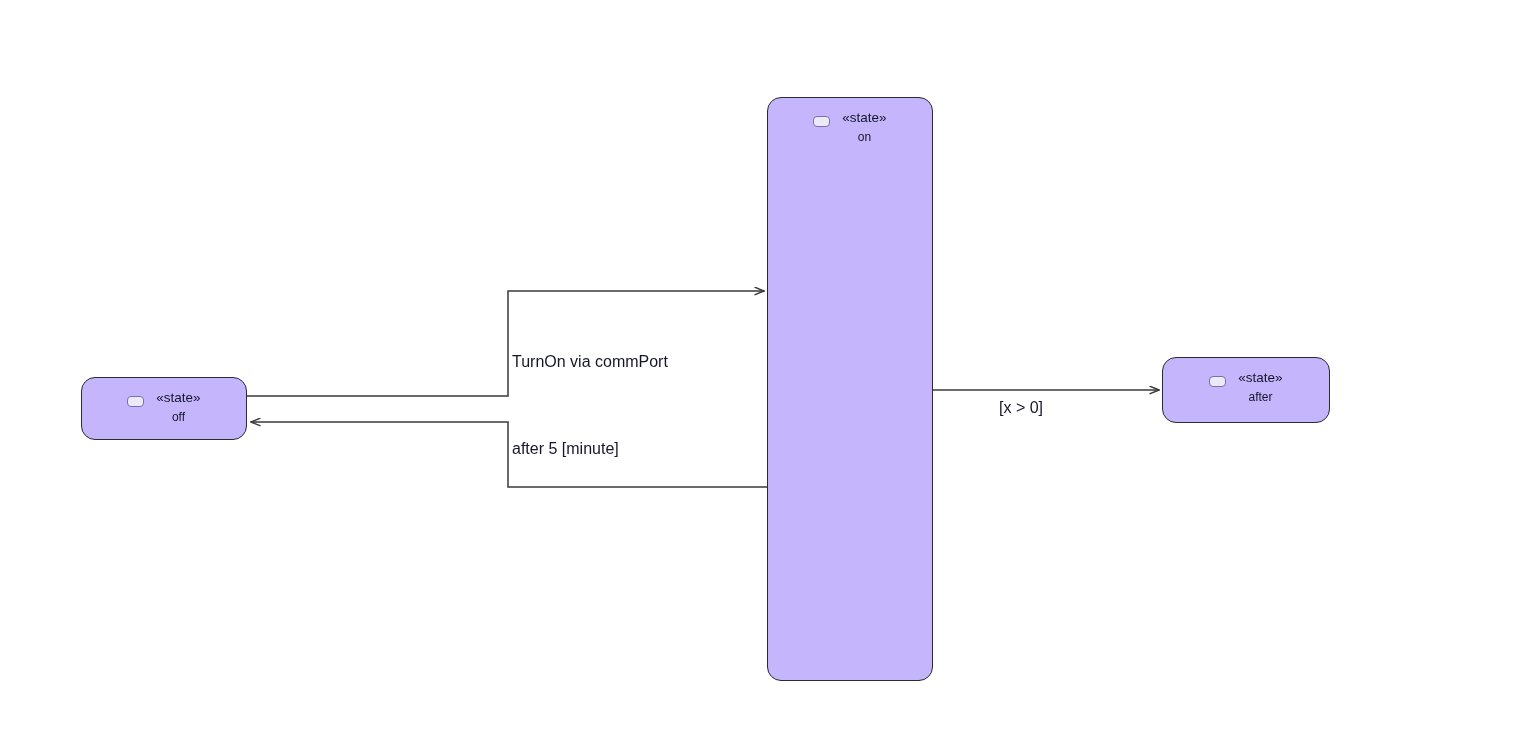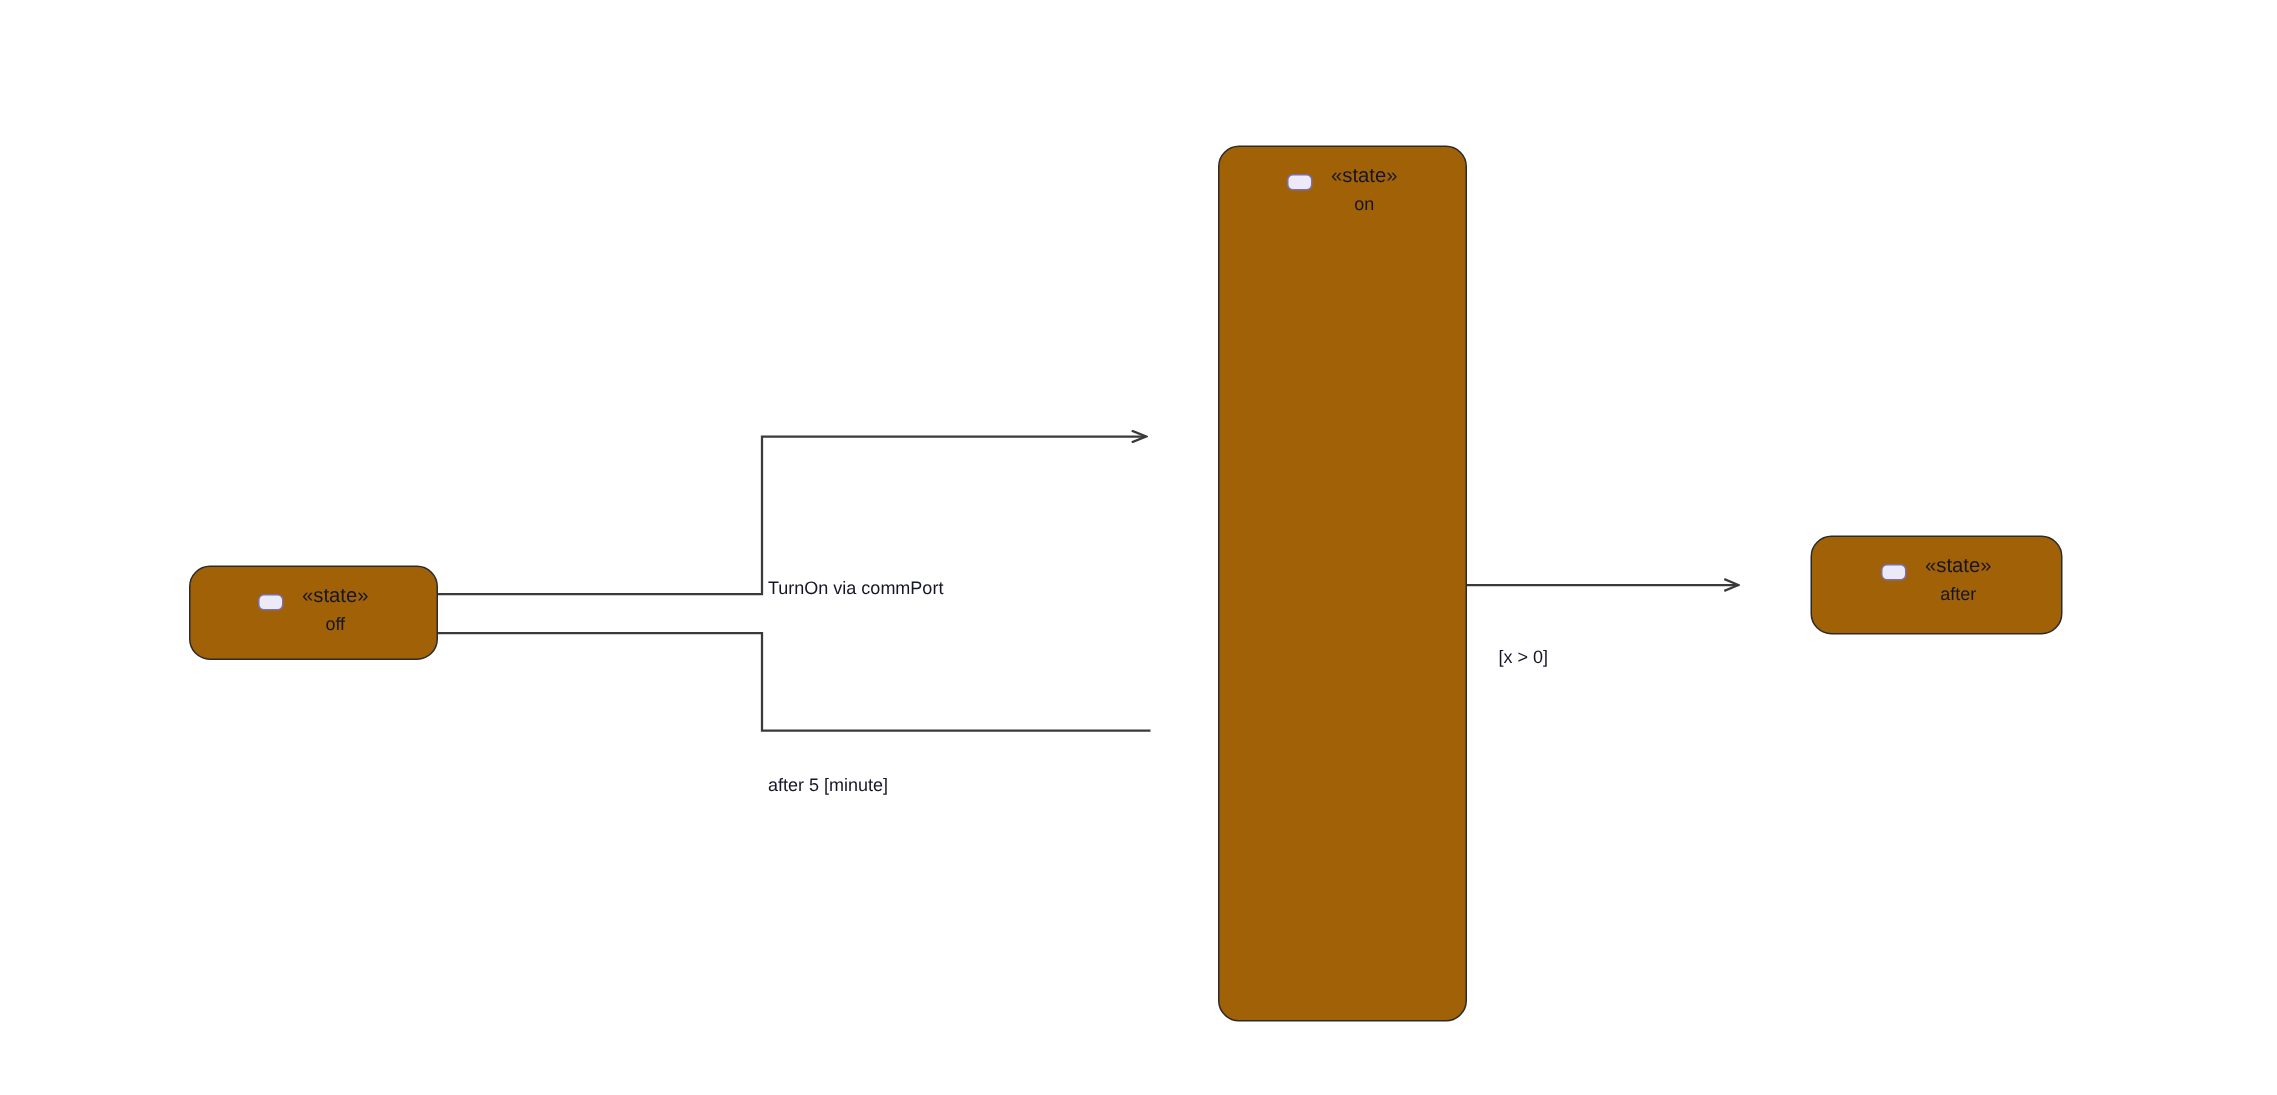--- a/index.html
+++ b/index.html
@@ -18,24 +18,23 @@
   #canvas {
     position: absolute;
     left: 0;
     top: 0;
     width: 1518px;
     height: 730px;
   }
   .state-box {
     position: absolute;
     box-sizing: border-box;
-    background: #a16207;
+    background: #c4b5fd;
     border: 1.4px solid #2b2b2b;
     border-radius: 14px;
-    margin-left: 45px;
   }
   .state-header {
     position: absolute;
     left: 0;
     right: 0;
     top: 10px;
     display: flex;
     align-items: flex-start;
     justify-content: center;
     gap: 12px;
@@ -60,24 +59,23 @@
     color: #16162a;
     white-space: nowrap;
   }
   .state-name {
     font-size: 12px;
     color: #16162a;
     white-space: nowrap;
   }
   .edge-label {
     position: absolute;
-    font-size: 12px;
+    font-size: 16px;
     color: #16162a;
     white-space: nowrap;
-    margin-top: 32px;
   }
   svg.wires {
     position: absolute;
     left: 0;
     top: 0;
     width: 1518px;
     height: 730px;
     pointer-events: none;
   }
   svg.wires path,
@@ -131,17 +129,17 @@
       <span class="state-icon"></span>
       <span class="state-labels">
         <span class="stereotype">«state»</span><br>
         <span class="state-name">after</span>
       </span>
     </div>
   </div>
 
   <div class="edge-label" style="left:512px; top:353px;">TurnOn via commPort</div>
 
-  <div class="edge-label" style="left:512px; top:484px;">after 5 [minute]</div>
+  <div class="edge-label" style="left:512px; top:440px;">after 5 [minute]</div>
 
   <div class="edge-label" style="left:999px; top:399px;">[x &gt; 0]</div>
 
 </div>
 
 </body></html>

